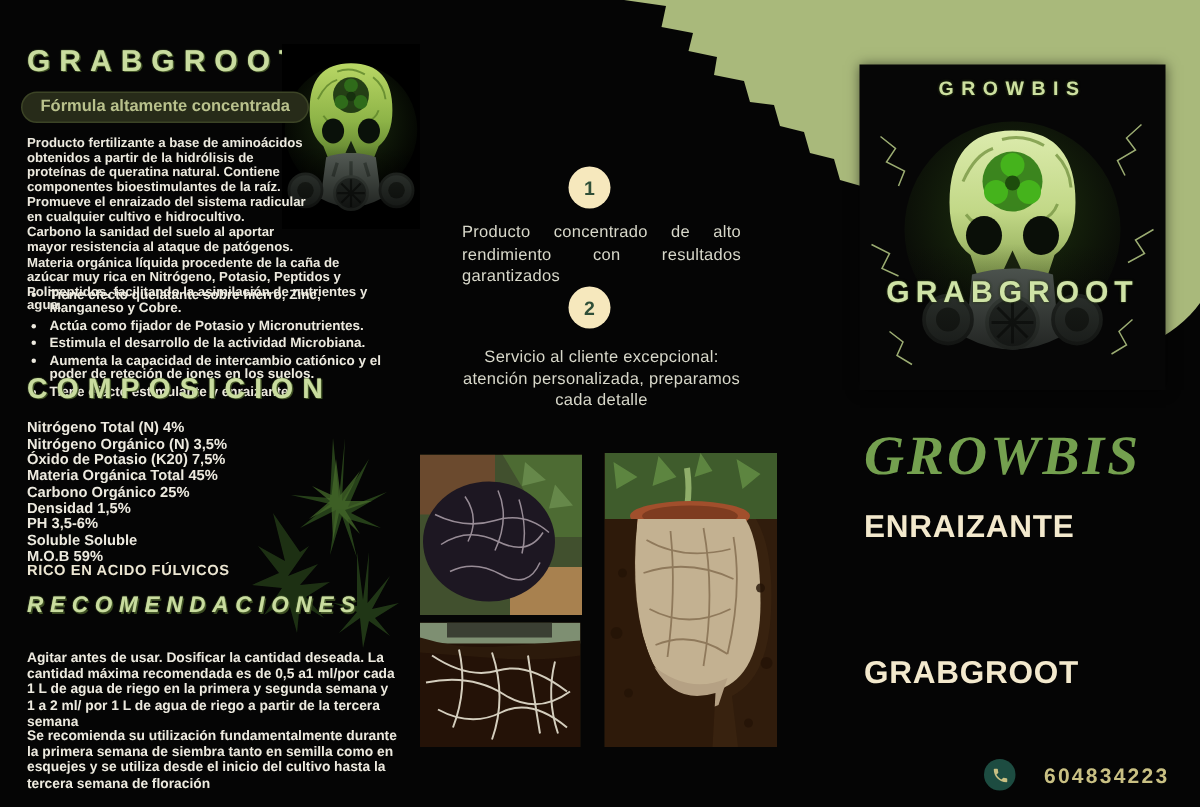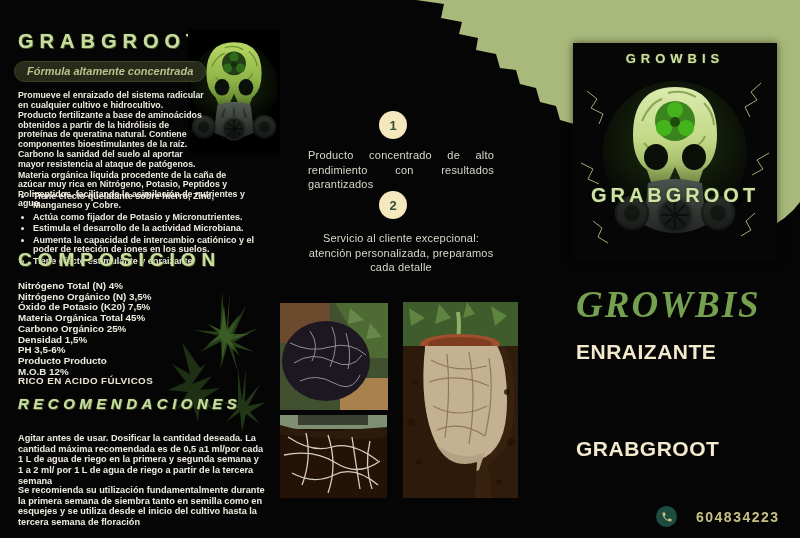--- a/index.html
+++ b/index.html
@@ -7,21 +7,21 @@
         font-family:"Liberation Sans",sans-serif;}
   .abs{position:absolute;}
 
   
   .green-shape{position:absolute;left:0;top:0;width:800px;height:280px;pointer-events:none;}
 
   
   .lp-title{left:18px;top:30px;font-size:20px;font-weight:bold;letter-spacing:6px;
             color:#c9dc9f;text-shadow:0 0 1px #7e9a55, 1px 1px 0 #3a4a22;}
   .lp-pill{left:14px;top:61px;background:#272b19;border:1px solid #3c4426;border-radius:12px;
-           padding:3px 12px 4px 12px;color:#b9c18c;font-size:11px;font-weight:bold;font-style:italic;}
+           padding:3px 12px 4px 12px;color:#b9c18c;font-size:11px;font-weight:bold;}
   .lp-intro{left:18px;top:91px;width:252px;color:#edeadf;font-size:8.8px;font-weight:bold;line-height:1.09;}
   .lp-intro p{margin:0 0 1px 0;}
   .lp-intro p.narrow{width:192px;}
   .lp-intro p.wide{width:238px;}
   .lp-bullets{left:20px;top:192px;width:238px;color:#edeadf;font-size:9px;font-weight:bold;}
   .lp-bullets ul{margin:0;padding-left:13px;}
   .lp-bullets li{margin-bottom:2px;line-height:1.05;}
   .grunge-h{font-weight:bold;color:#c9dc9f;text-shadow:0 0 1px #7e9a55, 1px 1px 0 #3a4a22;}
   .lp-comp-title{left:18px;top:249px;font-size:18px;letter-spacing:6px;}
   .lp-comp-list{left:18px;top:281px;color:#edeadf;font-size:9.8px;font-weight:bold;line-height:10.7px;}
@@ -119,22 +119,22 @@
     <circle cx="17" cy="106" r="12" fill="#3a413b" stroke="#2a2f2a" stroke-width="2"></circle>
     <circle cx="17" cy="106" r="6" fill="#20251f"></circle>
     <circle cx="83" cy="106" r="12" fill="#3a413b" stroke="#2a2f2a" stroke-width="2"></circle>
     <circle cx="83" cy="106" r="6" fill="#20251f"></circle>
     <rect width="100" height="134" fill="url(#fadeL)"></rect>
   </svg>
 
   <div class="abs lp-pill">Fórmula altamente concentrada</div>
 
   <div class="abs lp-intro">
+    <p class="narrow">Producto fertilizante a base de aminoácidos obtenidos a partir de la hidrólisis de proteínas de queratina natural. Contiene componentes bioestimulantes de la raíz.</p>
     <p class="narrow">Promueve el enraizado del sistema radicular en cualquier cultivo e hidrocultivo.</p>
-    <p class="narrow">Producto fertilizante a base de aminoácidos obtenidos a partir de la hidrólisis de proteínas de queratina natural. Contiene componentes bioestimulantes de la raíz.</p>
     <p class="narrow">Carbono la sanidad del suelo al aportar mayor resistencia al ataque de patógenos.</p>
     <p class="wide">Materia orgánica líquida procedente de la caña de azúcar muy rica en Nitrógeno, Potasio, Peptidos y Polipeptidos, facilitando la asimilación de nutrientes y agua.</p>
   </div>
 
   <div class="abs lp-bullets">
     <ul>
       <li>Tiene efecto quelatante sobre hierro, Zinc, Manganeso y Cobre.</li>
       <li>Actúa como fijador de Potasio y Micronutrientes.</li>
       <li>Estimula el desarrollo de la actividad Microbiana.</li>
       <li>Aumenta la capacidad de intercambio catiónico y el poder de reteción de iones en los suelos.</li>
@@ -156,22 +156,22 @@
   <div class="abs lp-comp-title grunge-h" style="left:18px;top:249px;font-size:19px;letter-spacing:6px;">COMPOSICION</div>
 
   <div class="abs lp-comp-list">
     <div>Nitrógeno Total (N) 4%</div>
     <div>Nitrógeno Orgánico (N) 3,5%</div>
     <div>Óxido de Potasio (K20) 7,5%</div>
     <div>Materia Orgánica Total 45%</div>
     <div>Carbono Orgánico 25%</div>
     <div>Densidad 1,5%</div>
     <div>PH 3,5-6%</div>
-    <div>Producto Producto</div>
-    <div>M.O.B 12%</div>
+    <div>Soluble Soluble</div>
+    <div>M.O.B 59%</div>
   </div>
 
   <div class="abs lp-rico">RICO EN ACIDO FÚLVICOS</div>
 
   <div class="abs lp-reco-title grunge-h" style="left:18px;top:395px;font-size:15px;letter-spacing:4.5px;font-style:italic;">RECOMENDACIONES</div>
 
   <p class="abs lp-reco-p1">Agitar antes de usar. Dosificar la cantidad deseada. La cantidad máxima recomendada es de 0,5 a1 ml/por cada 1 L de agua de riego en la primera y segunda semana y 1 a 2 ml/ por 1 L de agua de riego a partir de la tercera semana</p>
   <p class="abs lp-reco-p2">Se recomienda su utilización fundamentalmente durante la primera semana de siembra tanto en semilla como en esquejes y se utiliza desde el inicio del cultivo hasta la tercera semana de floración</p>
 
   <div class="abs num-circle nc1">1</div>

